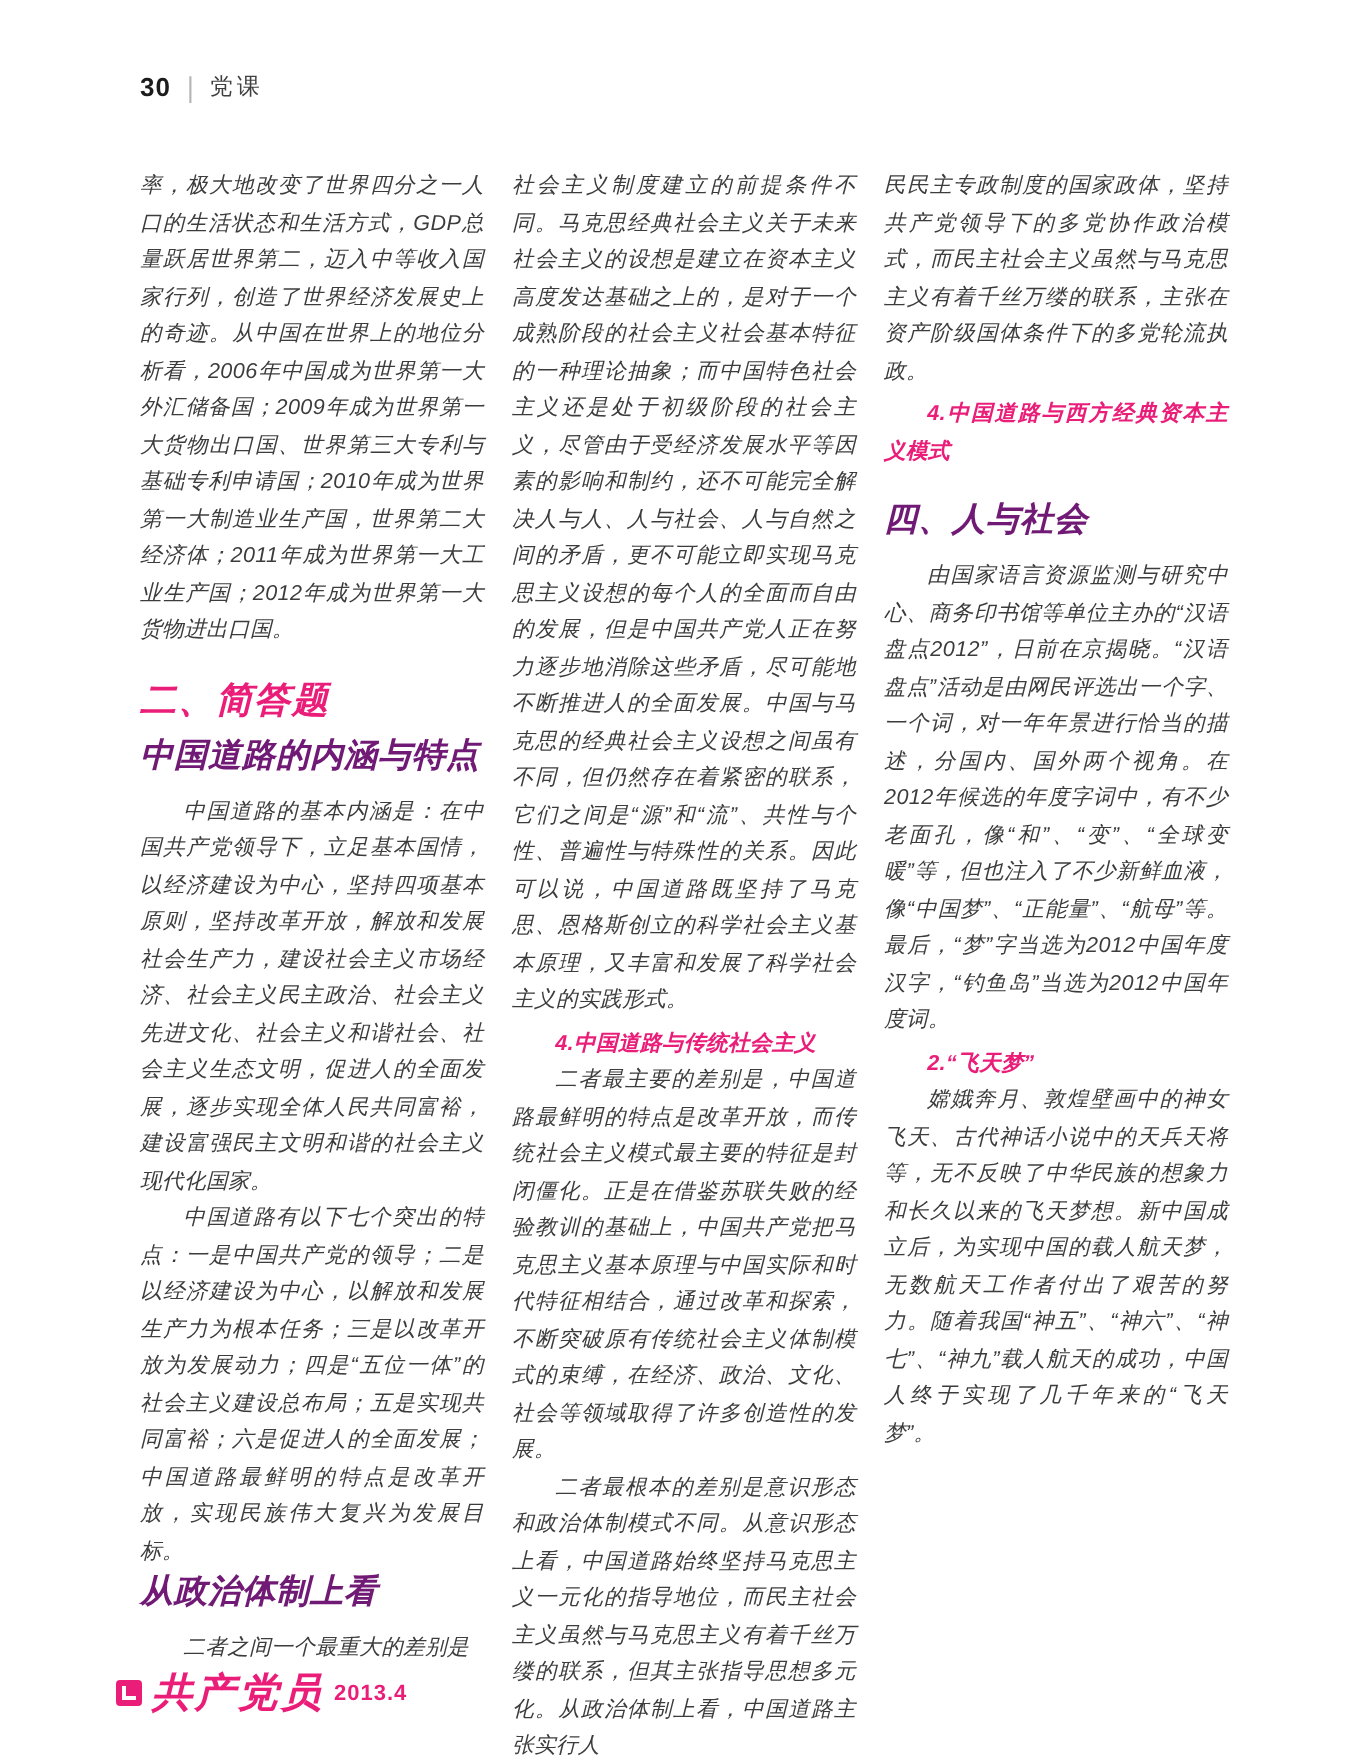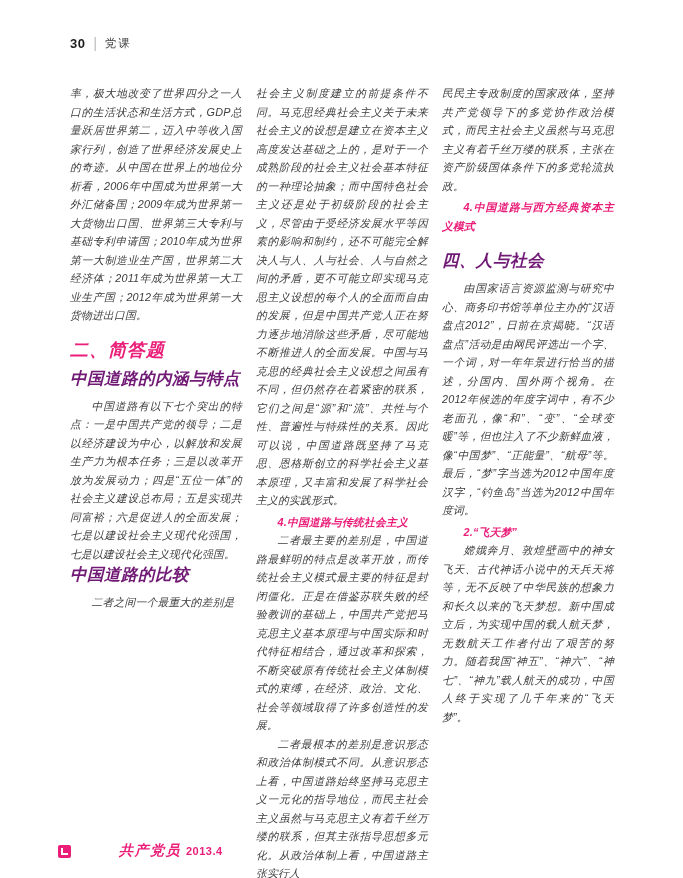--- a/index.html
+++ b/index.html
@@ -81,24 +81,23 @@
   }
   .footer-logo::before {
     content: "";
     position: absolute; left: 3px; top: 3px; right: 3px; bottom: 3px;
     border-left: 2px solid #fff; border-bottom: 2px solid #fff;
   }
   .footer-name {
     color: var(--accent, #ea1e79);
     font-weight: bold;
     font-style: italic;
-    font-size: 14px;
+    font-size: 20px;
     letter-spacing: 1.5px;
     font-family: "Liberation Serif", "DejaVu Serif", serif;
-    margin-left: 43px;
   }
   .footer-issue {
     color: var(--accent, #ea1e79);
     font-weight: bold;
     font-size: 11px;
     letter-spacing: 0.5px;
   }
 </style>
 </head>
 <body>
@@ -109,22 +108,23 @@
     <span class="page-number">30</span>
     <span class="header-sep">|</span>
     <span class="header-section">党课</span>
   </div>
 
   <div class="content">
       <div class="col">
         <div class="blk para-cont">率，极大地改变了世界四分之一人口的生活状态和生活方式，GDP总量跃居世界第二，迈入中等收入国家行列，创造了世界经济发展史上的奇迹。从中国在世界上的地位分析看，2006年中国成为世界第一大外汇储备国；2009年成为世界第一大货物出口国、世界第三大专利与基础专利申请国；2010年成为世界第一大制造业生产国，世界第二大经济体；2011年成为世界第一大工业生产国；2012年成为世界第一大货物进出口国。</div>
         <div class="blk h-section">二、简答题</div>
         <div class="blk h-title">中国道路的内涵与特点</div>
-        <div class="blk para">中国道路有以下七个突出的特点：一是中国共产党的领导；二是以经济建设为中心，以解放和发展生产力为根本任务；三是以改革开放为发展动力；四是“五位一体”的社会主义建设总布局；五是实现共同富裕；六是促进人的全面发展；七是以建设社会主义现代化强国，七是以建设社会主义现代化强国。</div>
-        <div class="blk h-title">中国道路的比较</div>
+        <div class="blk para">中国道路的基本内涵是：在中国共产党领导下，立足基本国情，以经济建设为中心，坚持四项基本原则，坚持改革开放，解放和发展社会生产力，建设社会主义市场经济、社会主义民主政治、社会主义先进文化、社会主义和谐社会、社会主义生态文明，促进人的全面发展，逐步实现全体人民共同富裕，建设富强民主文明和谐的社会主义现代化国家。</div>
+        <div class="blk para">中国道路有以下七个突出的特点：一是中国共产党的领导；二是以经济建设为中心，以解放和发展生产力为根本任务；三是以改革开放为发展动力；四是“五位一体”的社会主义建设总布局；五是实现共同富裕；六是促进人的全面发展；中国道路最鲜明的特点是改革开放，实现民族伟大复兴为发展目标。</div>
+        <div class="blk h-title">从政治体制上看</div>
         <div class="blk para">二者之间一个最重大的差别是</div>
       </div>
       <div class="col">
         <div class="blk para-cont">社会主义制度建立的前提条件不同。马克思经典社会主义关于未来社会主义的设想是建立在资本主义高度发达基础之上的，是对于一个成熟阶段的社会主义社会基本特征的一种理论抽象；而中国特色社会主义还是处于初级阶段的社会主义，尽管由于受经济发展水平等因素的影响和制约，还不可能完全解决人与人、人与社会、人与自然之间的矛盾，更不可能立即实现马克思主义设想的每个人的全面而自由的发展，但是中国共产党人正在努力逐步地消除这些矛盾，尽可能地不断推进人的全面发展。中国与马克思的经典社会主义设想之间虽有不同，但仍然存在着紧密的联系，它们之间是“源”和“流”、共性与个性、普遍性与特殊性的关系。因此可以说，中国道路既坚持了马克思、恩格斯创立的科学社会主义基本原理，又丰富和发展了科学社会主义的实践形式。</div>
         <div class="blk h-sub">4.中国道路与传统社会主义</div>
         <div class="blk para">二者最主要的差别是，中国道路最鲜明的特点是改革开放，而传统社会主义模式最主要的特征是封闭僵化。正是在借鉴苏联失败的经验教训的基础上，中国共产党把马克思主义基本原理与中国实际和时代特征相结合，通过改革和探索，不断突破原有传统社会主义体制模式的束缚，在经济、政治、文化、社会等领域取得了许多创造性的发展。</div>
         <div class="blk para">二者最根本的差别是意识形态和政治体制模式不同。从意识形态上看，中国道路始终坚持马克思主义一元化的指导地位，而民主社会主义虽然与马克思主义有着千丝万缕的联系，但其主张指导思想多元化。从政治体制上看，中国道路主张实行人</div>
       </div>
       <div class="col">
         <div class="blk para-cont">民民主专政制度的国家政体，坚持共产党领导下的多党协作政治模式，而民主社会主义虽然与马克思主义有着千丝万缕的联系，主张在资产阶级国体条件下的多党轮流执政。</div>

